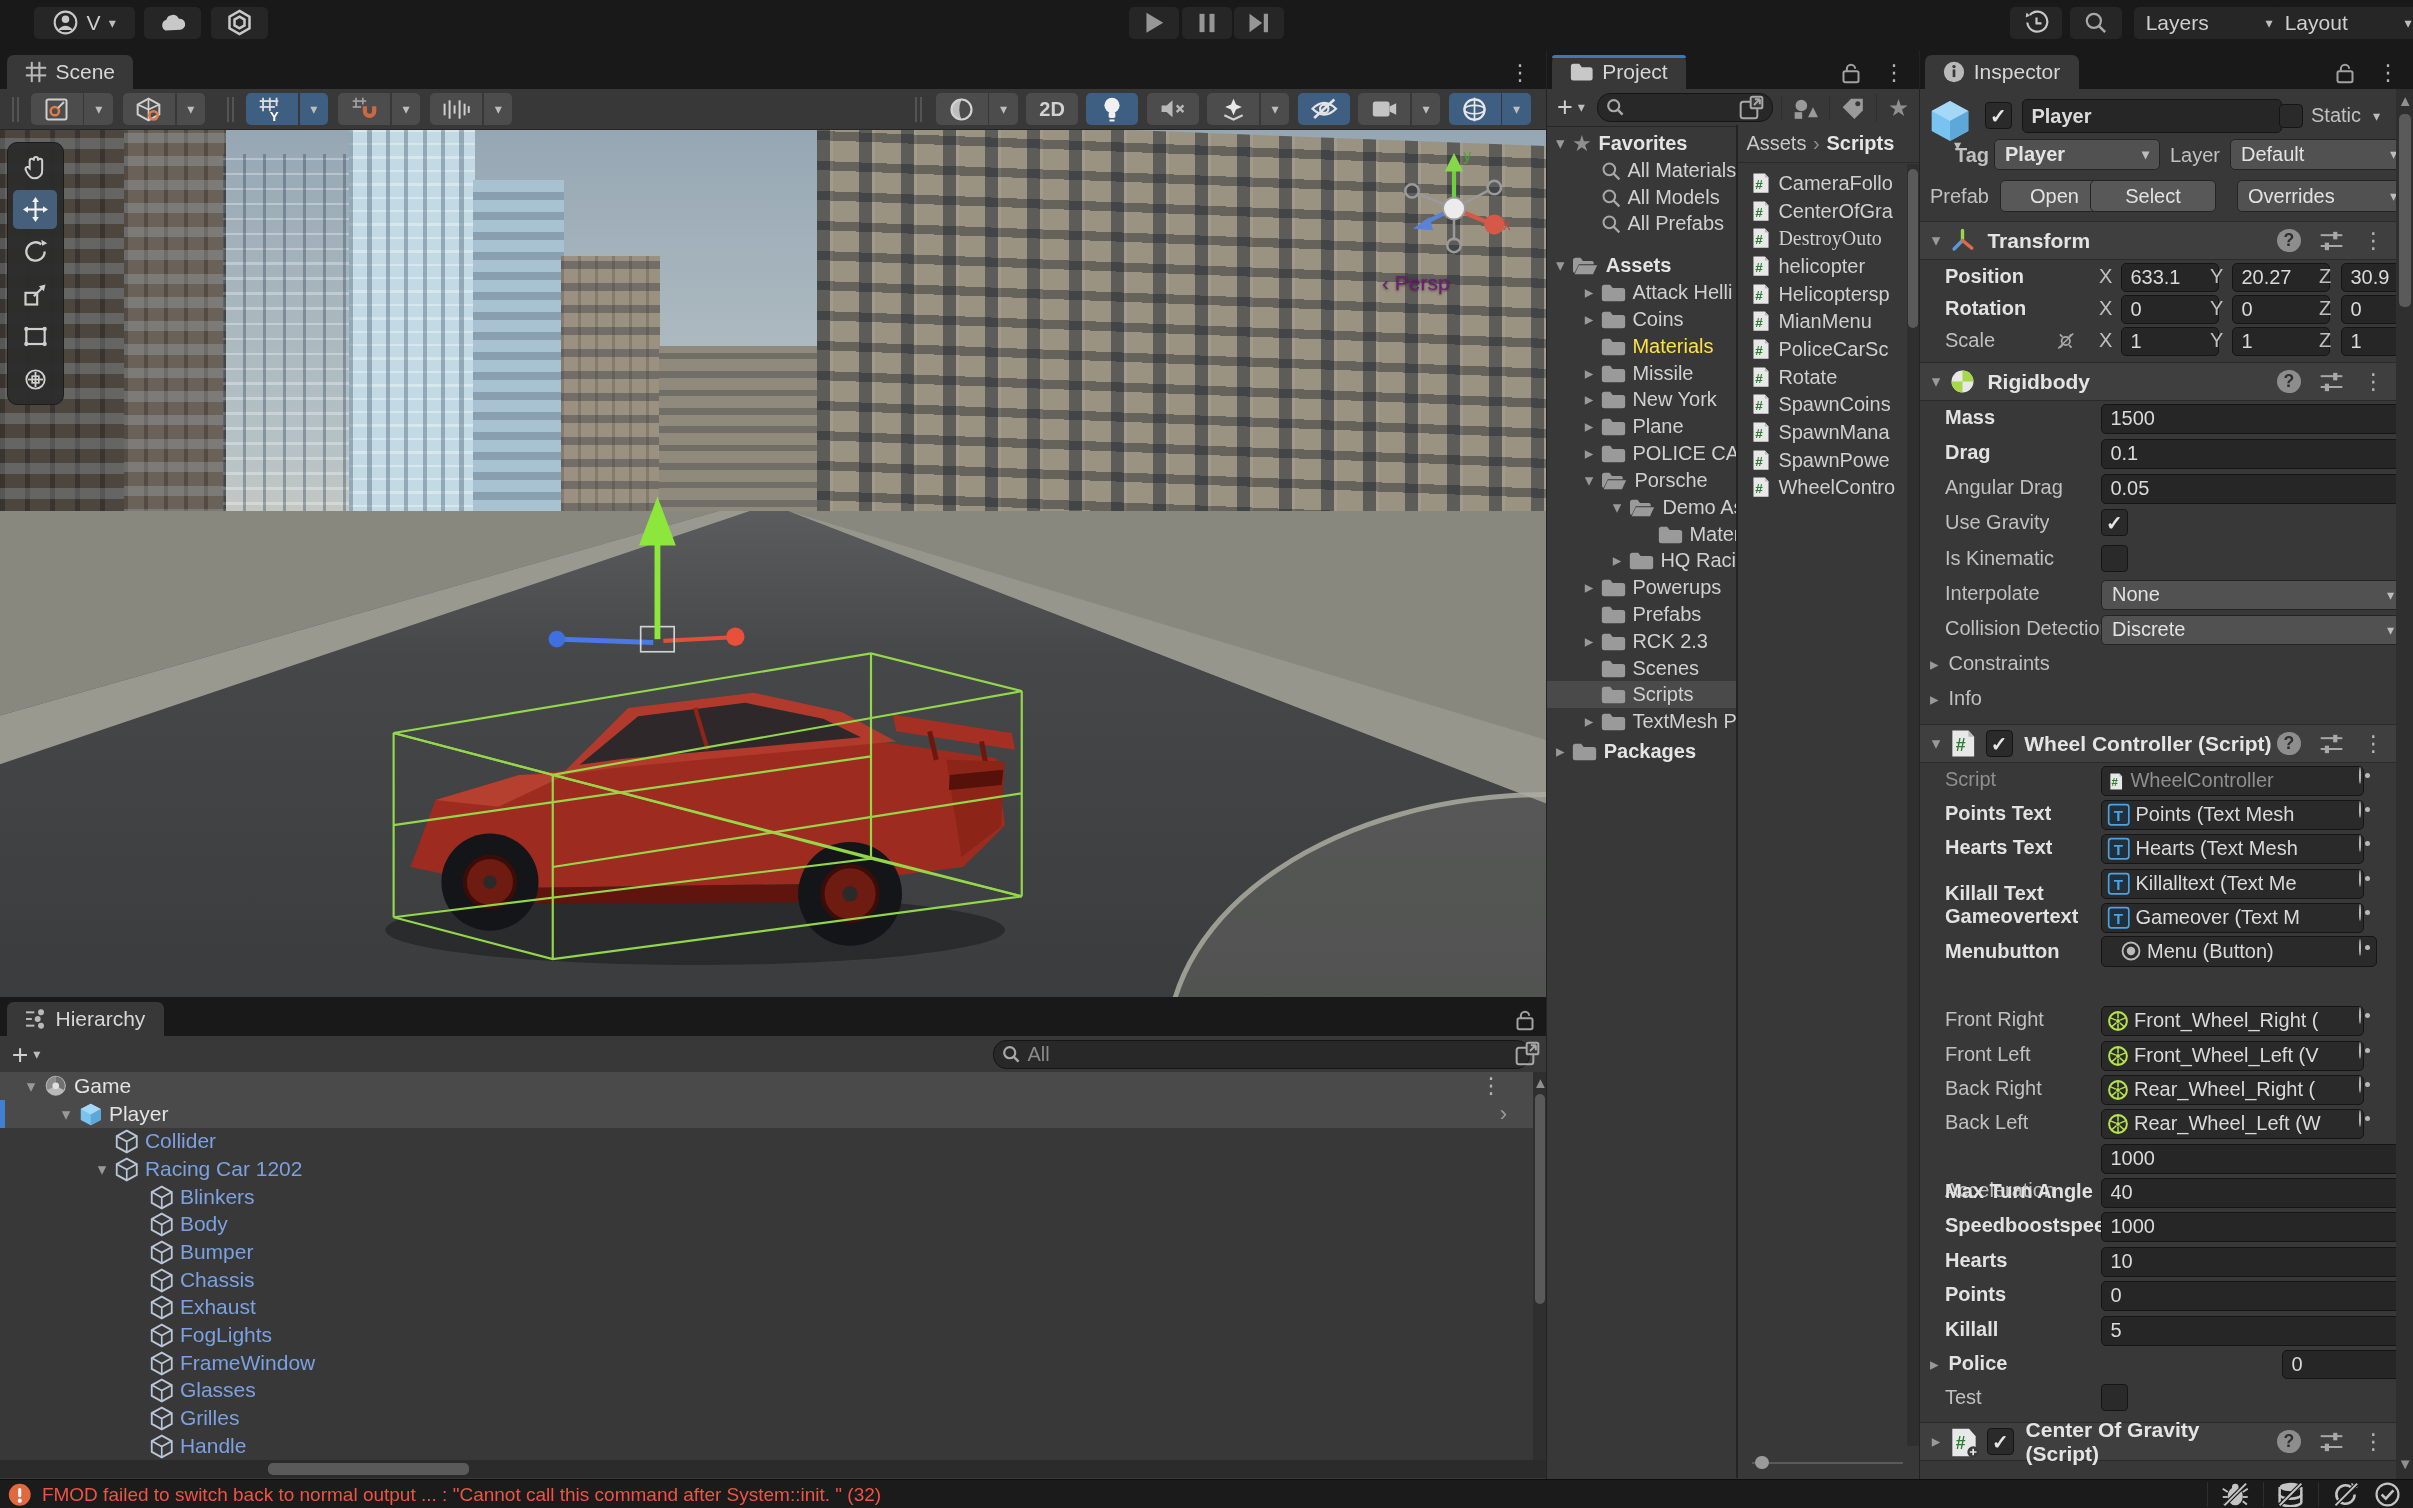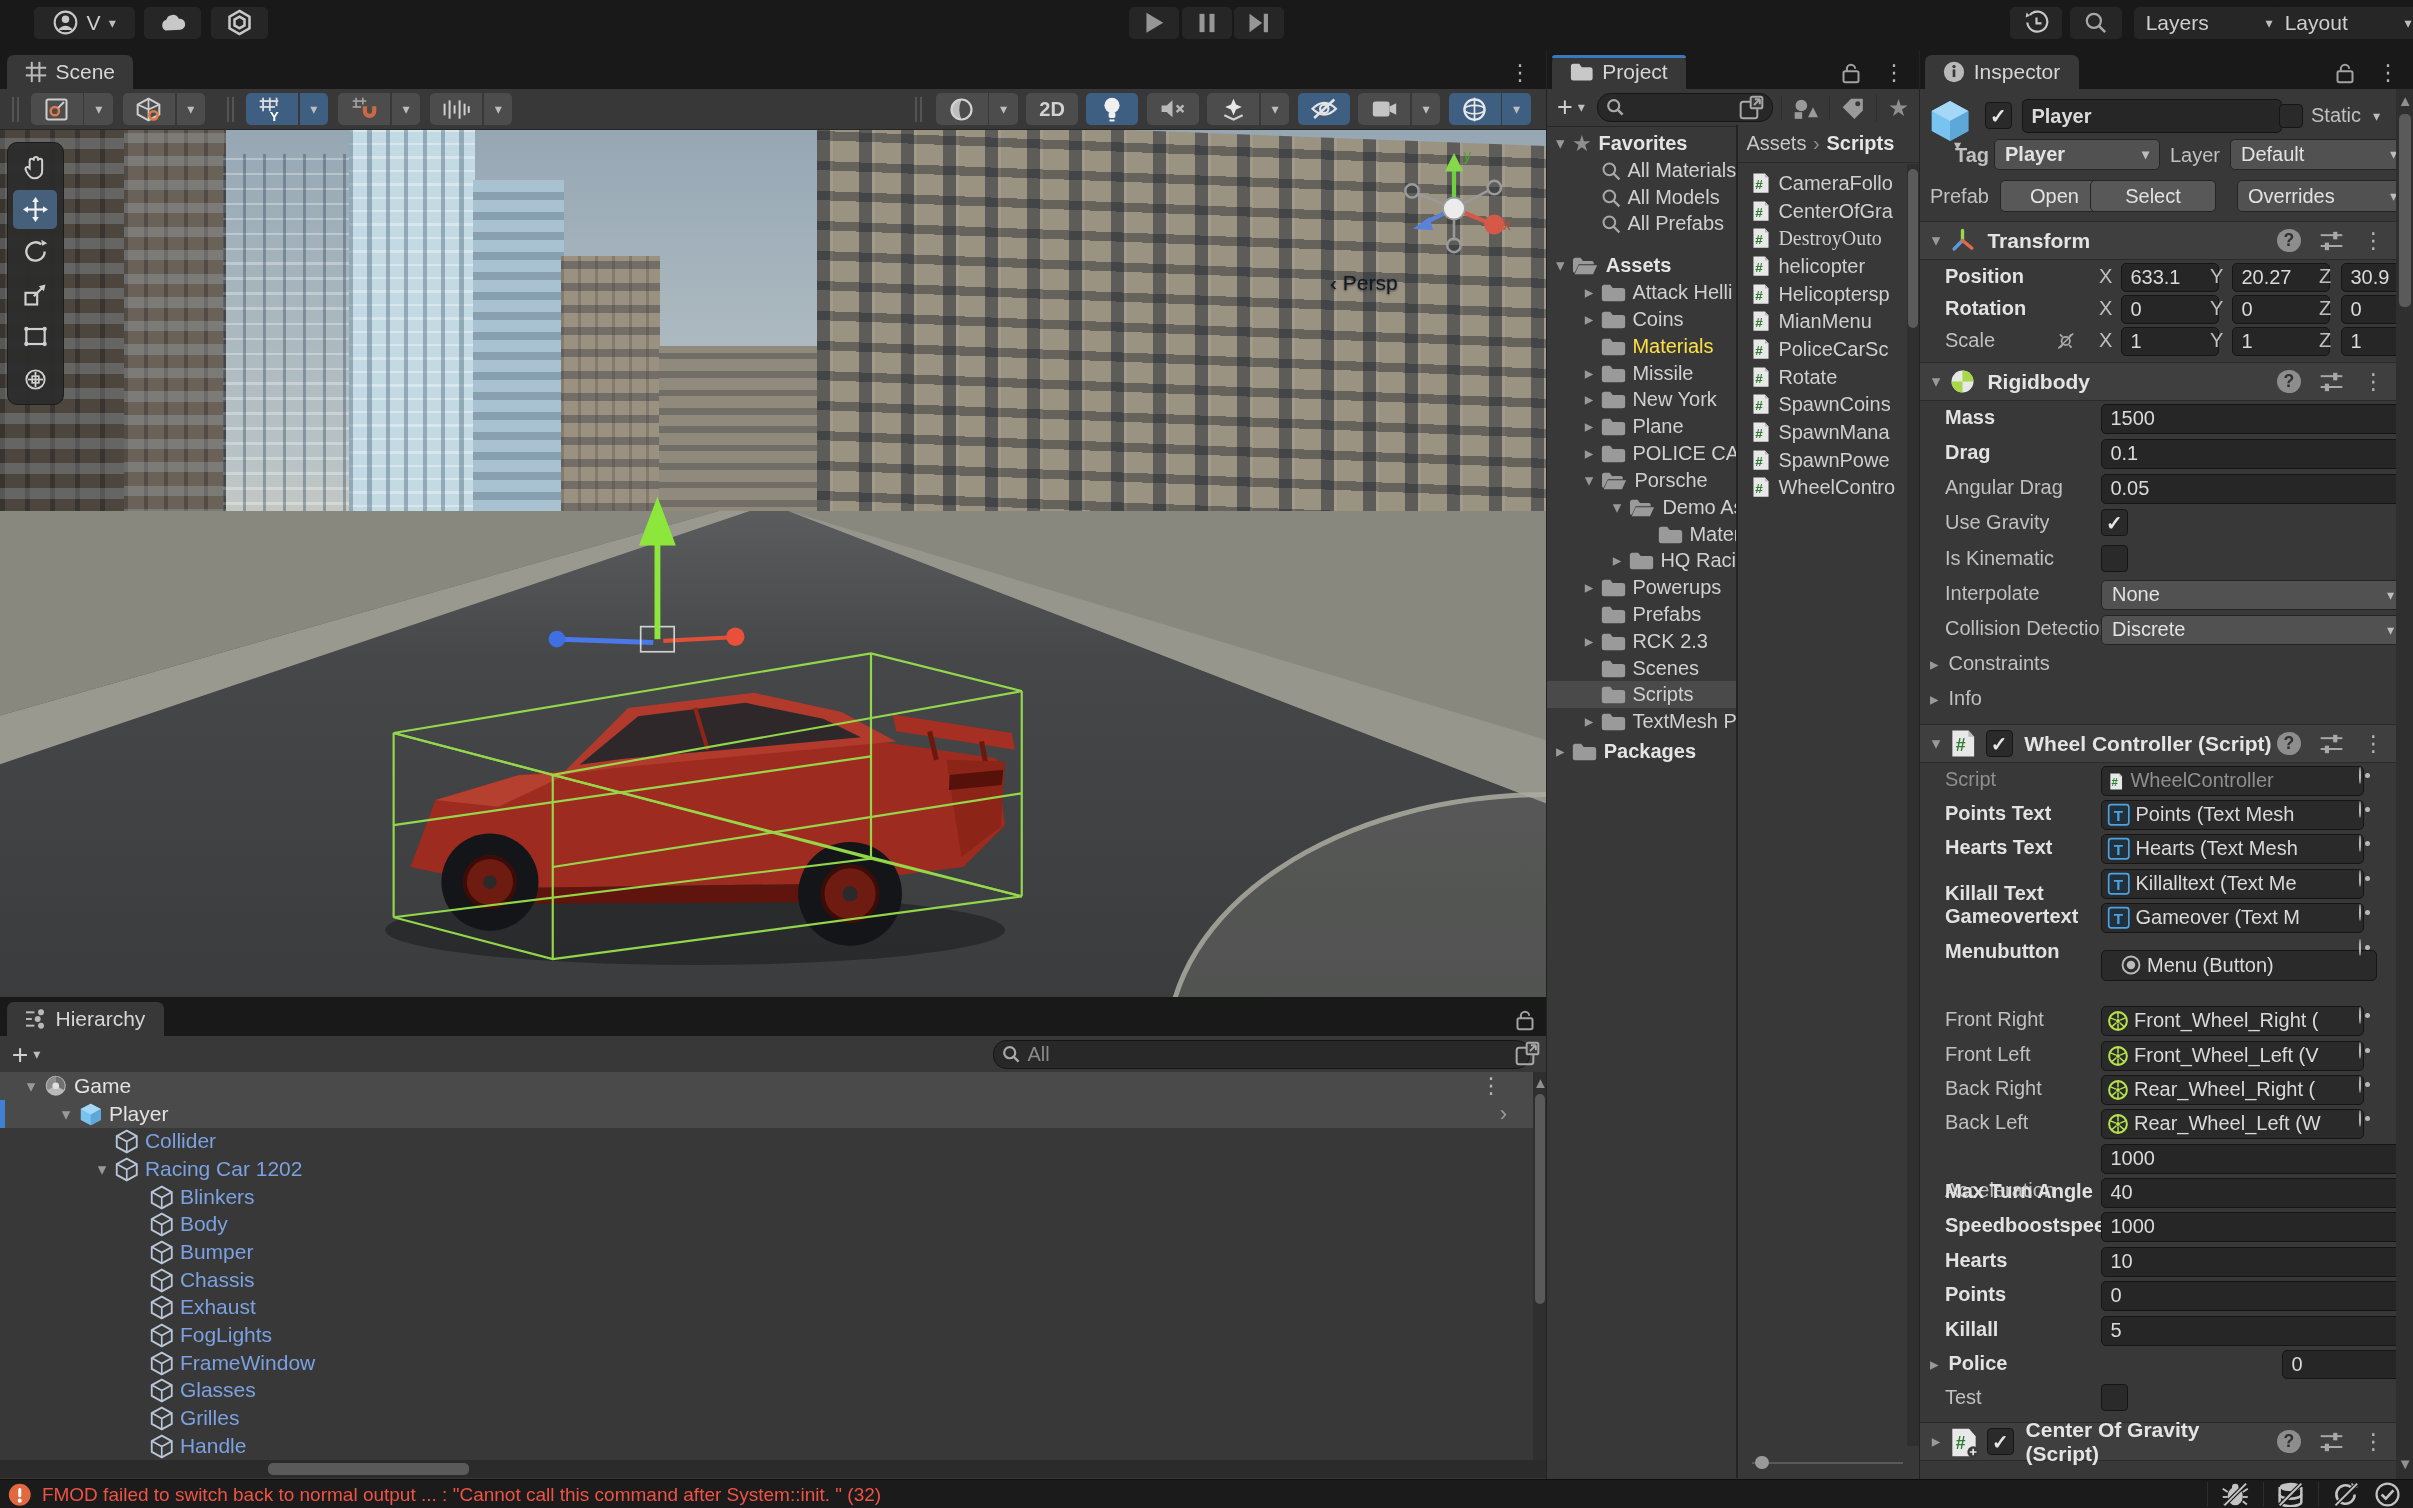--- a/index.html
+++ b/index.html
@@ -384,21 +384,21 @@
     <polygon points="75,12 64,34 86,34" fill="#84d84a"></polygon>
     <text x="86" y="22" font-size="19" fill="#4ea832" font-family="Liberation Sans">y</text>
     <line x1="75" y1="78" x2="114" y2="94" stroke="#d65847" stroke-width="5"></line>
     <circle cx="123" cy="97" r="12" fill="#d65847"></circle>
     <text x="133" y="104" font-size="19" fill="#c24a3a" font-family="Liberation Sans">x</text>
     <line x1="75" y1="78" x2="38" y2="96" stroke="#5a82d8" stroke-width="5"></line>
     <polygon points="26,102 46,88 50,104" fill="#5a82d8"></polygon>
     <circle cx="75" cy="78" r="13" fill="#ececec" stroke="#9a9a9a" stroke-width="2"></circle>
   </svg>
       </div>
-      <div class="abs" style="left: 1330px; top: 141px; width: 142px; font-size: 21px; color: #0f172a; text-shadow: rgba(0, 0, 0, 0.6) 0px 0.8px 2.5px;"><span>‹</span> <span>Persp</span></div>
+      <div class="abs" style="left: 1382px; top: 141px; width: 142px; font-size: 21px; color: #701a75; text-shadow: rgba(0, 0, 0, 0.6) 0px 0.8px 2.5px;"><span>‹</span> <span>Persp</span></div>
       <div class="abs" style="left: 6.7px; top: 11.7px; width: 55px; background: rgba(44, 44, 44, 0.96); border: 0.8px solid rgb(28, 28, 28); border-radius: 10px; padding: 5px 0px; display: flex; flex-direction: column; gap: 3.4px; align-items: center;">
         <div class="tbtn" style="width: 44px; height: 39px; background: transparent;">
           <svg width="25" height="25" viewBox="0 0 30 30" xmlns="http://www.w3.org/2000/svg">
             <path d="M8 16 V7 a2.5 2.5 0 0 1 5 0 V5 a2.5 2.5 0 0 1 5 0 V7 a2.5 2.5 0 0 1 5 0 v11 a9 9 0 0 1 -9 10 c-5 0-7-2.5-9.5-7.5 L3 17 a2.4 2.4 0 0 1 4-2 Z" fill="none" stroke="#cfcfcf" stroke-width="2.4"></path>
           </svg>
         </div>
         <div class="tbtn act" style="width: 44px; height: 39px; background: rgb(70, 96, 124);">
           <svg width="25" height="25" viewBox="0 0 30 30" xmlns="http://www.w3.org/2000/svg">
             <g stroke="#f2f2f2" stroke-width="2.6">
               <line x1="15" y1="4" x2="15" y2="26"></line>
@@ -1342,21 +1342,21 @@
               <rect x="2" y="2" width="24" height="24" rx="3" fill="#22303c" stroke="#4ba3e3" stroke-width="2"></rect>
               <text x="8" y="21" font-size="18" font-weight="bold" fill="#4ba3e3" font-family="Liberation Sans">T</text>
             </svg>
           </span>
             <span style="overflow:hidden;white-space:nowrap;">Gameover (Text M</span>
         </div>
           <div class="abs" style="left:439px;top:5px;"><span class="picker"></span></div>
       </div>
       <div class="abs" style="left: 0px; top: 846px; width: 476px; height: 34px;">
         <span class="abs row-label b " style="left:25px;top:5px;max-width:159px;">Menubutton</span>
-        <div class="abs objfield" style="left:181px;top:15px;width:251px;height:28.5px;padding-left:18px;">
+        <div class="abs objfield" style="left:181px;top:1px;width:251px;height:28.5px;padding-left:18px;">
             <span style="display:flex;">
             <svg width="22" height="22" viewBox="0 0 26 26" xmlns="http://www.w3.org/2000/svg">
               <circle cx="13" cy="13" r="10" fill="none" stroke="#b9b9b9" stroke-width="2.2"></circle>
               <circle cx="13" cy="13" r="5" fill="#b9b9b9"></circle>
             </svg>
           </span>
             <span style="overflow:hidden;white-space:nowrap;">Menu (Button)</span>
         </div>
           <div class="abs" style="left:439px;top:5px;"><span class="picker"></span></div>
       </div>

